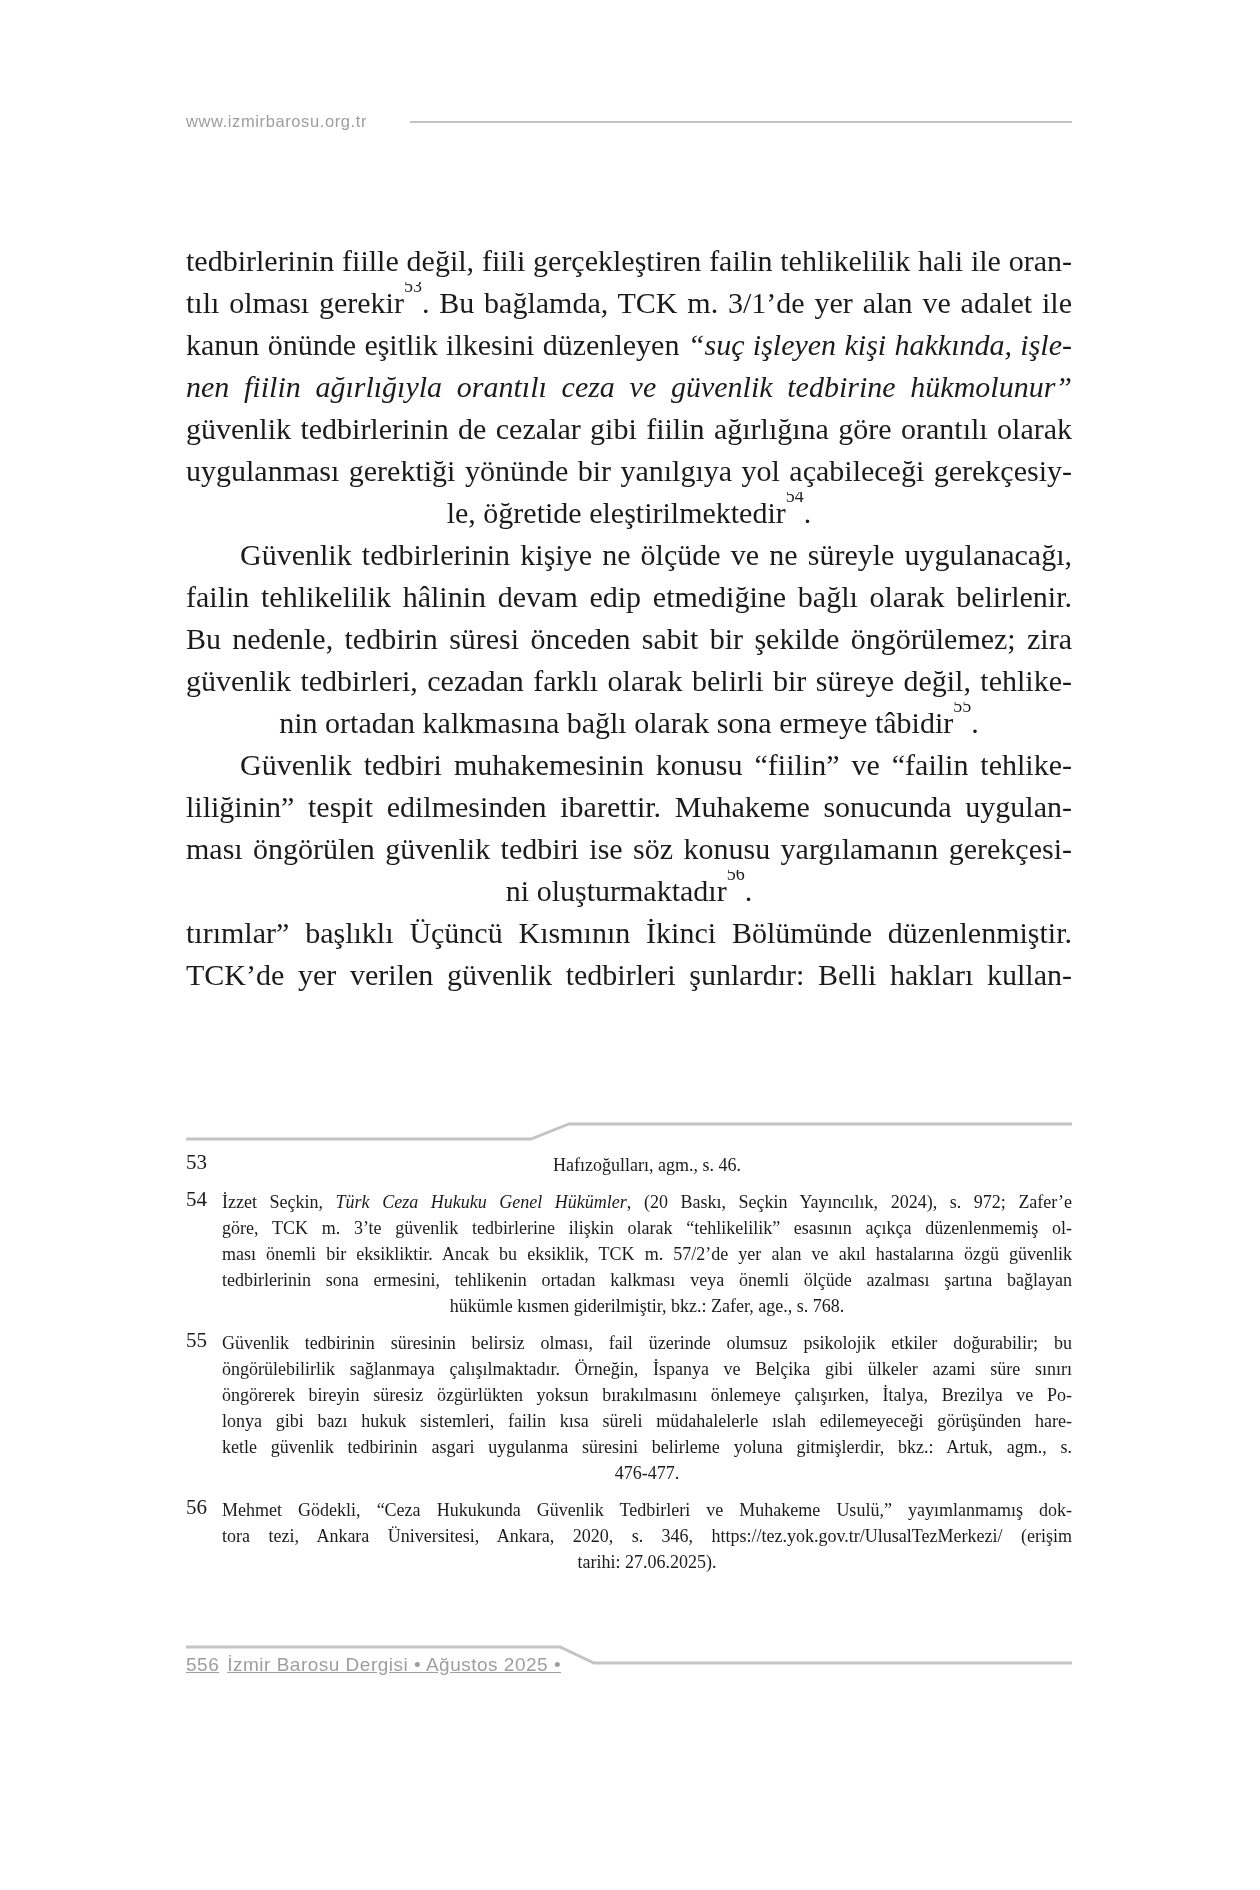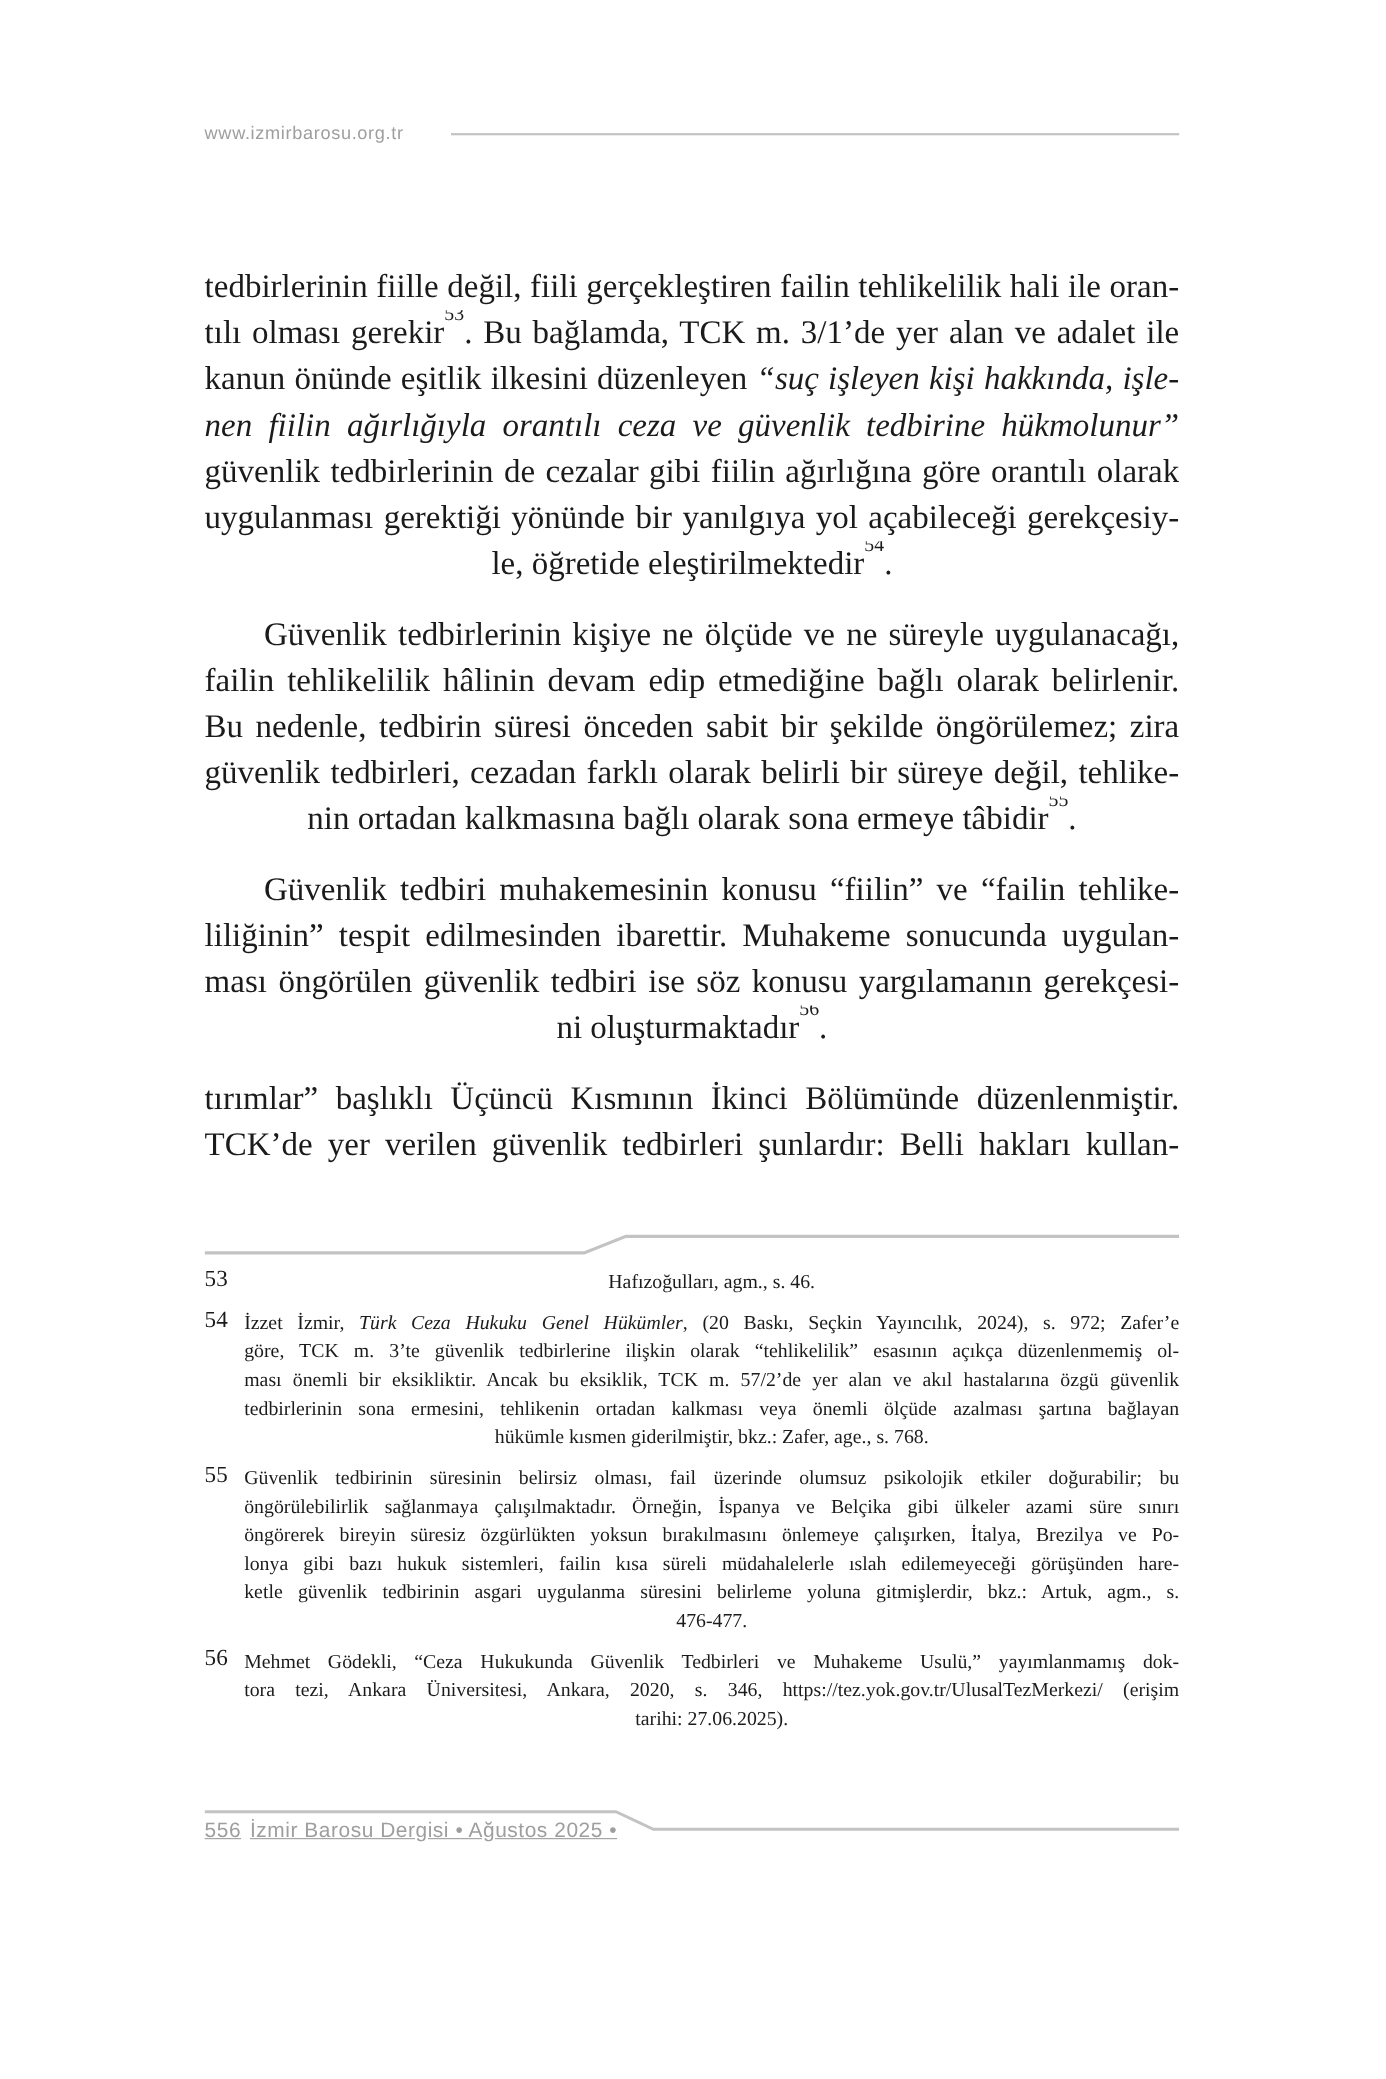--- a/index.html
+++ b/index.html
@@ -25,21 +25,21 @@
     font-size:16.5px;letter-spacing:.6px;
     color:var(--meta-gray);
     gap:41px;
   }
   .header-rule{flex:1 1 auto;height:0;border-top:2.5px solid var(--rule-gray);margin-left:2px;}
   
   .body-text{
     position:absolute;left:186px;top:240px;width:886px;
     font-size:30px;
   }
-  .para + .para{margin-top:22px;}
+  .para + .para{}
   .tline{
     line-height:42px;height:42px;overflow:hidden;
     text-align:center;
   }
   .tline.just{text-align:justify;text-align-last:justify;}
   .tline.indent{padding-left:54px;}
   .tline sup{
     font-size:.6em;line-height:0;position:relative;top:-.55em;
   }
   .it{font-style:italic;}
@@ -120,21 +120,21 @@
     <section class="footnotes">
       <div class="footnote">
         <span class="fn-num">53</span>
         <div class="fn-body">
             <div class="tline"><span>Hafızoğulları, agm., s. 46.</span></div>
           </div>
       </div>
       <div class="footnote">
         <span class="fn-num">54</span>
         <div class="fn-body">
-            <div class="tline just"><span>İzzet İzmir, </span><span class="it">Türk Ceza Hukuku Genel Hükümler</span><span>, (20 Baskı, Seçkin Yayıncılık, 2024), s. 972; Zafer’e</span></div>
+            <div class="tline just"><span>İzzet Seçkin, </span><span class="it">Türk Ceza Hukuku Genel Hükümler</span><span>, (20 Baskı, Seçkin Yayıncılık, 2024), s. 972; Zafer’e</span></div>
             <div class="tline just"><span>göre, TCK m. 3’te güvenlik tedbirlerine ilişkin olarak “tehlikelilik” esasının açıkça düzenlenmemiş ol-</span></div>
             <div class="tline just"><span>ması önemli bir eksikliktir. Ancak bu eksiklik, TCK m. 57/2’de yer alan ve akıl hastalarına özgü güvenlik</span></div>
             <div class="tline just"><span>tedbirlerinin sona ermesini, tehlikenin ortadan kalkması veya önemli ölçüde azalması şartına bağlayan</span></div>
             <div class="tline"><span>hükümle kısmen giderilmiştir, bkz.: Zafer, age., s. 768.</span></div>
           </div>
       </div>
       <div class="footnote">
         <span class="fn-num">55</span>
         <div class="fn-body">
             <div class="tline just"><span>Güvenlik tedbirinin süresinin belirsiz olması, fail üzerinde olumsuz psikolojik etkiler doğurabilir; bu</span></div>

